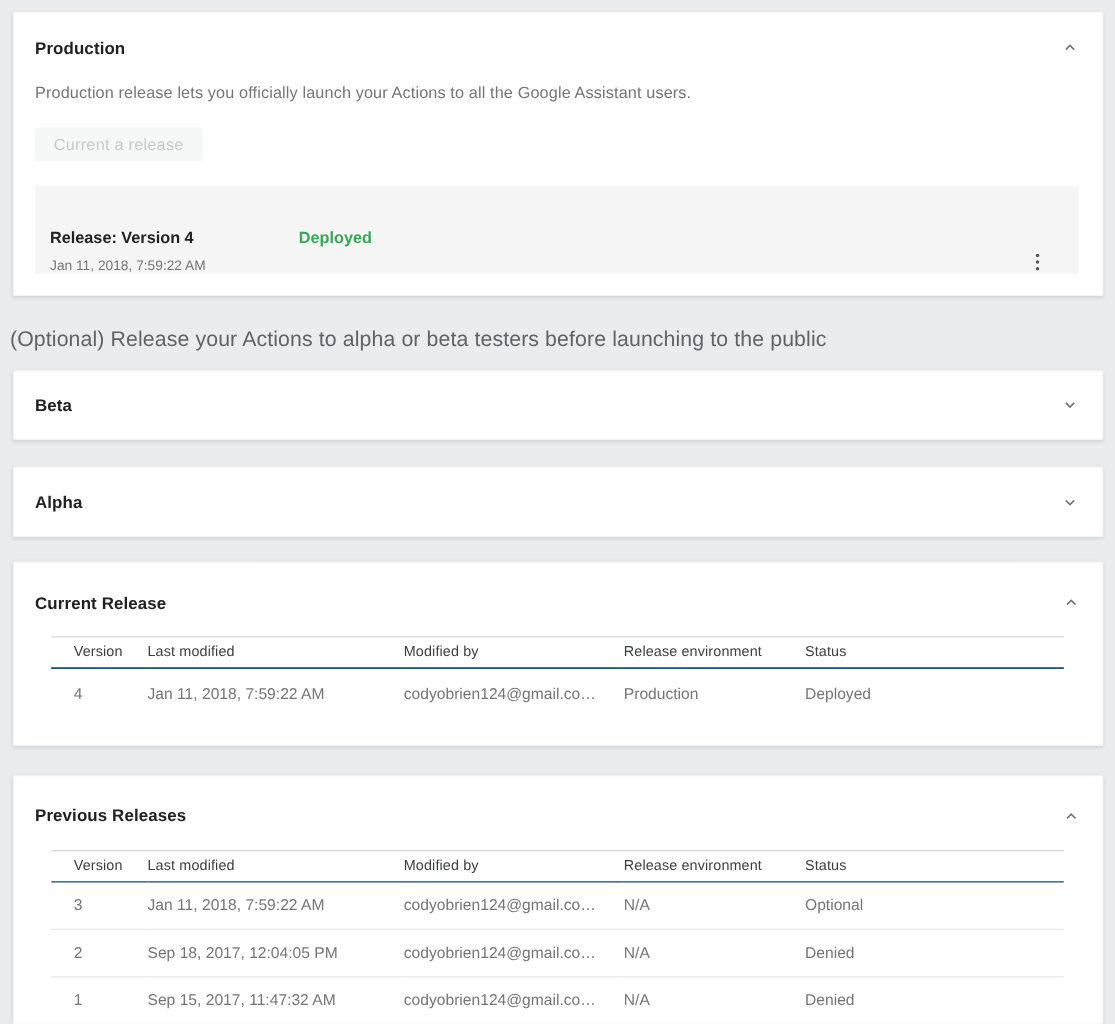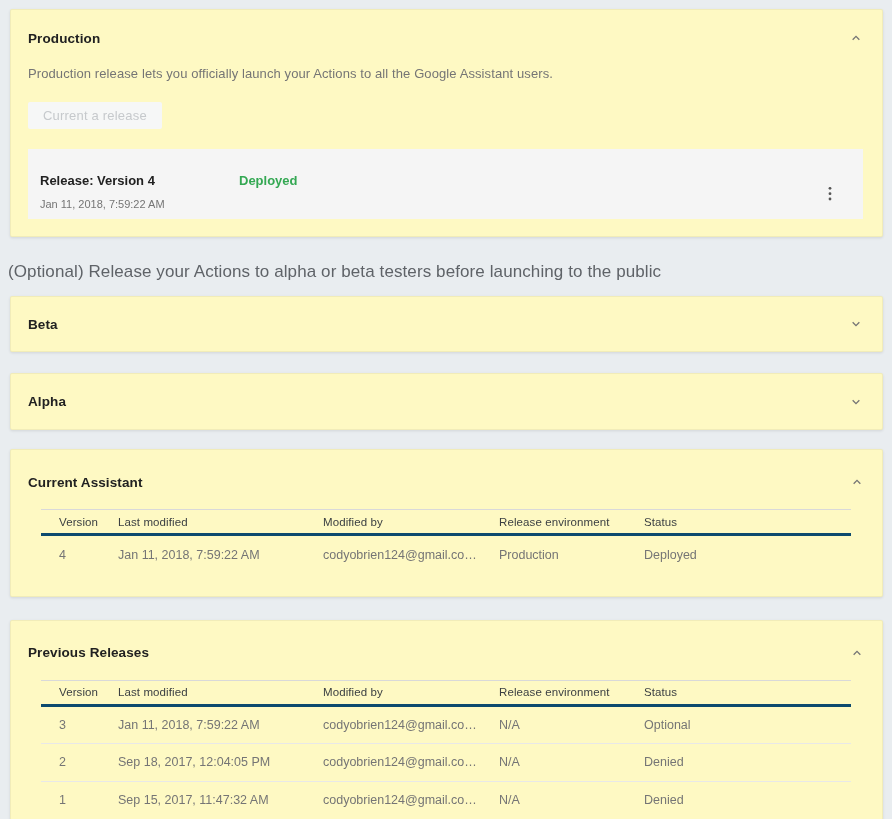--- a/index.html
+++ b/index.html
@@ -5,21 +5,21 @@
   * { box-sizing: border-box; margin: 0; padding: 0; }
   html, body {
     width: 892px; height: 819px;
     background: #e9edf0;
     font-family: "Liberation Sans", "DejaVu Sans", sans-serif;
     color: #212121;
     overflow: hidden;
   }
   .page { padding: 9px 9px 10px 10px; }
   .card {
-    background: #fef9c3;
+    background: #ffffff;
     border-radius: 2px;
     border: 1px solid rgba(0,0,0,0.05);
     box-shadow: 0 1px 3px rgba(0,0,0,0.10);
     width: 873px;
   }
   
   .card-production { padding: 19px 17px 17px 17px; }
   .section-header { display: flex; align-items: center; justify-content: space-between; }
   .section-title { font-size: 13.5px; font-weight: bold; color: #212121; letter-spacing: .1px; }
   .icon-btn {
@@ -36,21 +36,21 @@
     border: none; border-radius: 2px;
     font-size: 13px; font-family: inherit;
     padding: 6px 15px; height: 27px; min-width: 110px;
     cursor: default; letter-spacing: .2px;
   }
   .release-row {
     margin-top: 20px;
     background: #f5f5f5;
     width: 835px; height: 70px;
     padding: 15px 24px 0 12px;
-    display: flex; align-items: center;
+    display: flex; align-items: flex-end;
   }
   .release-main { flex: 1; }
   .release-title-line { display: flex; align-items: baseline; }
   .release-title { font-size: 13px; font-weight: bold; color: #212121; width: 199px; }
   .release-status { font-size: 13px; font-weight: bold; color: #34a853; }
   .release-date { margin-top: 10px; font-size: 11px; color: #757575; }
   .kebab-btn { margin-top: 4px; }
   
   .optional-note { margin: 25px 0 14px -2px; font-size: 17px; color: #5f6368; letter-spacing: .1px; }
   
@@ -72,21 +72,21 @@
   }
   .rel-table col.c1 { width: 77px; }
   .rel-table col.c2 { width: 205px; }
   .rel-table col.c3 { width: 176px; }
   .rel-table col.c4 { width: 145px; }
   .rel-table thead tr { height: 25px; }
   .rel-table th {
     text-align: left; vertical-align: middle;
     font-size: 11.5px; font-weight: 500; color: #3c4043;
     border-top: 1px solid #d9d9d9;
-    border-bottom: 3px solid #0c4a6e;
+    border-bottom: 1px solid #0c4a6e;
     letter-spacing: .1px;
   }
   .rel-table tbody tr { height: 38px; }
   .tbl-current tbody tr { height: 40px; }
   .rel-table td {
     vertical-align: middle;
     font-size: 12.5px; color: #757575;
     border-bottom: 1px solid #e8e8e8;
     white-space: nowrap; overflow: hidden;
   }
@@ -153,21 +153,21 @@
       <span>
         <svg class="icon-svg" width="16" height="16" viewBox="0 0 24 24" fill="none" stroke="#757575" stroke-width="2">
             <polyline points="7 9.5 12 14.5 17 9.5"></polyline>
           </svg>
       </span>
     </button>
   </section>
 
   <section class="card card-table">
     <div class="section-header">
-      <h2 class="section-title">Current Assistant</h2>
+      <h2 class="section-title">Current Release</h2>
       <button class="icon-btn">
         <span>
           <svg class="icon-svg" width="16" height="16" viewBox="0 0 24 24" fill="none" stroke="#757575" stroke-width="2">
               <polyline points="7 14.5 12 9.5 17 14.5"></polyline>
             </svg>
         </span>
       </button>
     </div>
     <table class="rel-table tbl-current">
       <colgroup>

